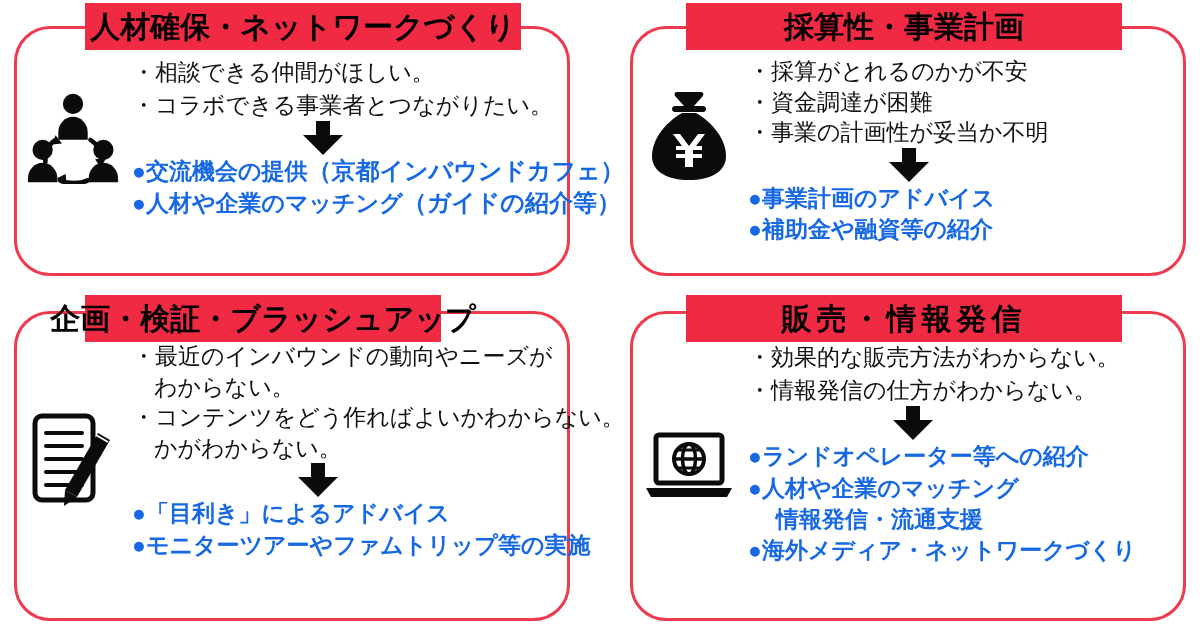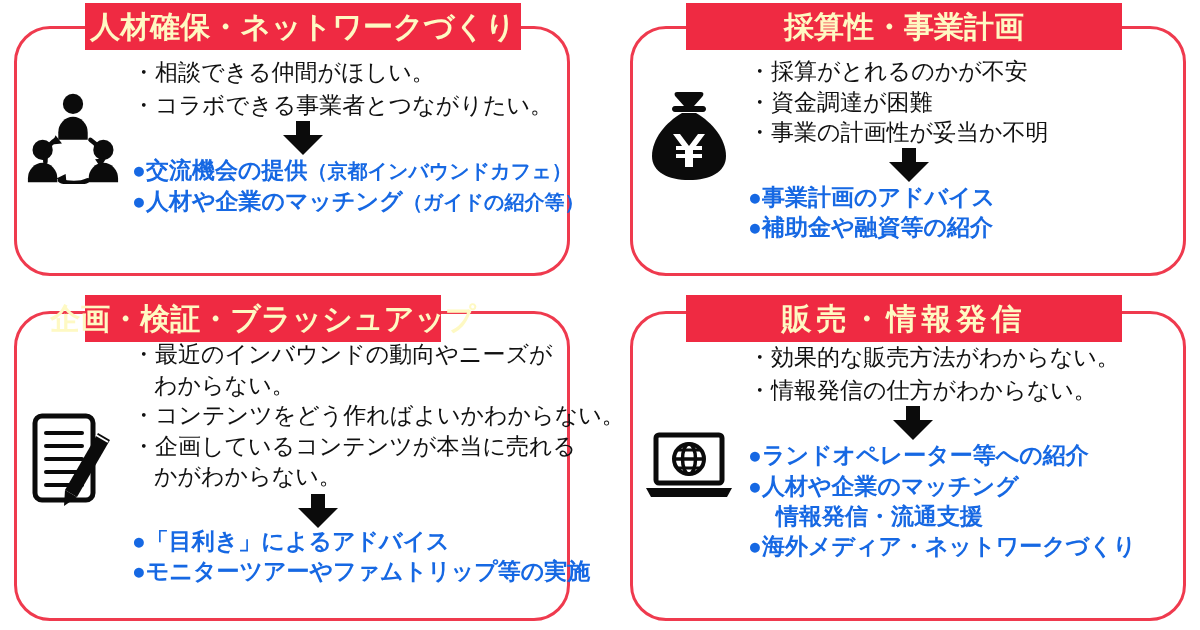--- a/index.html
+++ b/index.html
@@ -34,41 +34,41 @@
   .panel.p4 { left: 630px; top: 311px; width: 556px; height: 310px; }
 
   
   .title-bar {
     position: absolute;
     height: 47px;
     background: #ef2a42;
     display: flex;
     align-items: center;
     justify-content: center;
-    color: #fef9c3;
+    color: #000000;
     font-weight: 700;
     font-size: 30px;
     line-height: 1;
     white-space: nowrap;
     z-index: 5;
   }
   .title-bar.t1 { left: 85px;  top: 3px;   width: 436px; }
   .title-bar.t2 { left: 686px; top: 3px;   width: 436px; }
   .title-bar.t3 { left: 85px;  top: 295px; width: 356px; }
   .title-bar.t4 { left: 686px; top: 295px; width: 436px; letter-spacing: 5px; }
 
   
   .panel-body {
     position: absolute;
     display: flex;
     align-items: flex-start;
   }
   .panel-body.b1 { left: 14px;  top: 56px;  width: 556px; }
   .panel-body.b2 { left: 630px; top: 56px;  width: 556px; }
-  .panel-body.b3 { left: 14px;  top: 341px; width: 556px; font-family: Liberation Mono, monospace; }
+  .panel-body.b3 { left: 14px;  top: 341px; width: 556px; }
   .panel-body.b4 { left: 630px; top: 341px; width: 603px; }
 
   .icon-col {
     width: 118px;
     flex: 0 0 118px;
     display: flex;
     justify-content: center;
   }
   .icon-col.pad-1  { padding-top: 36px; }
   .icon-col.pad-2  { padding-top: 34px; }
@@ -114,21 +114,21 @@
     color: #1668e3;
     font-weight: 700;
     font-size: 23px;
     line-height: 1.32;
   }
   .sol-line {
     white-space: pre;
     display: block;
   }
   .sol-line .paren {
-    font-size: 20px;
+    font-size: 24px;
   }
   .sol-line.cont { padding-left: 28px; }
 
   
   .ic { display: block; }
 </style>
 </head>
 <body>
 
 <div id="board">
@@ -230,21 +230,20 @@
           <path d="M35 79 l12 7 l-13 9 Z" fill="#0b0b0b"></path>
           <path d="M66 24 l12 7" stroke="#ffffff" stroke-width="2"></path>
         </svg>
       </span>
     </div>
     <div class="content-col">
       <div class="problems tight">
         <div class="prob-line">・最近のインバウンドの動向やニーズが</div>
         <div class="prob-line cont">わからない。</div>
         <div class="prob-line">・コンテンツをどう作ればよいかわからない。</div>
-        <div class="prob-line">・企画しているコンテンツが本当に売れる</div>
         <div class="prob-line cont">かがわからない。</div>
       </div>
       <div class="arrow-row a3">
         <span>
           <svg class="arrow-glyph" viewBox="0 0 44 34" aria-hidden="true">
             <path d="M15 0 h14 v14 h13 L22 34 L2 14 h13 Z" fill="#0b0b0b"></path>
           </svg>
         </span>
       </div>
       <div class="solutions">

